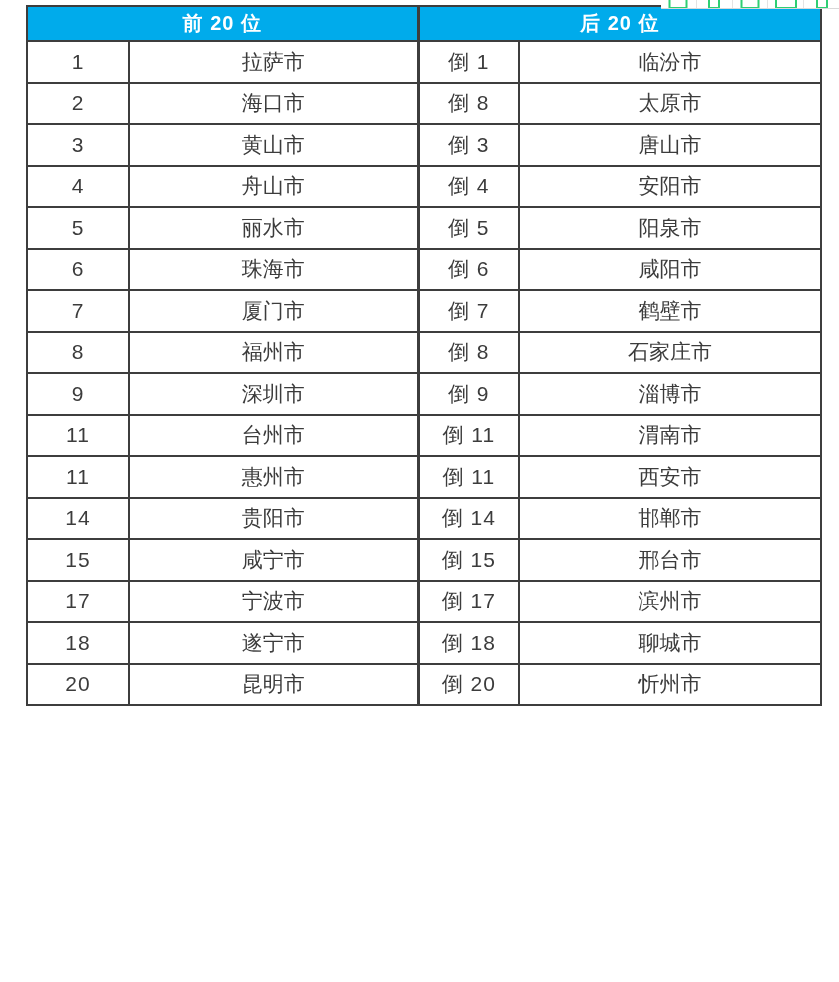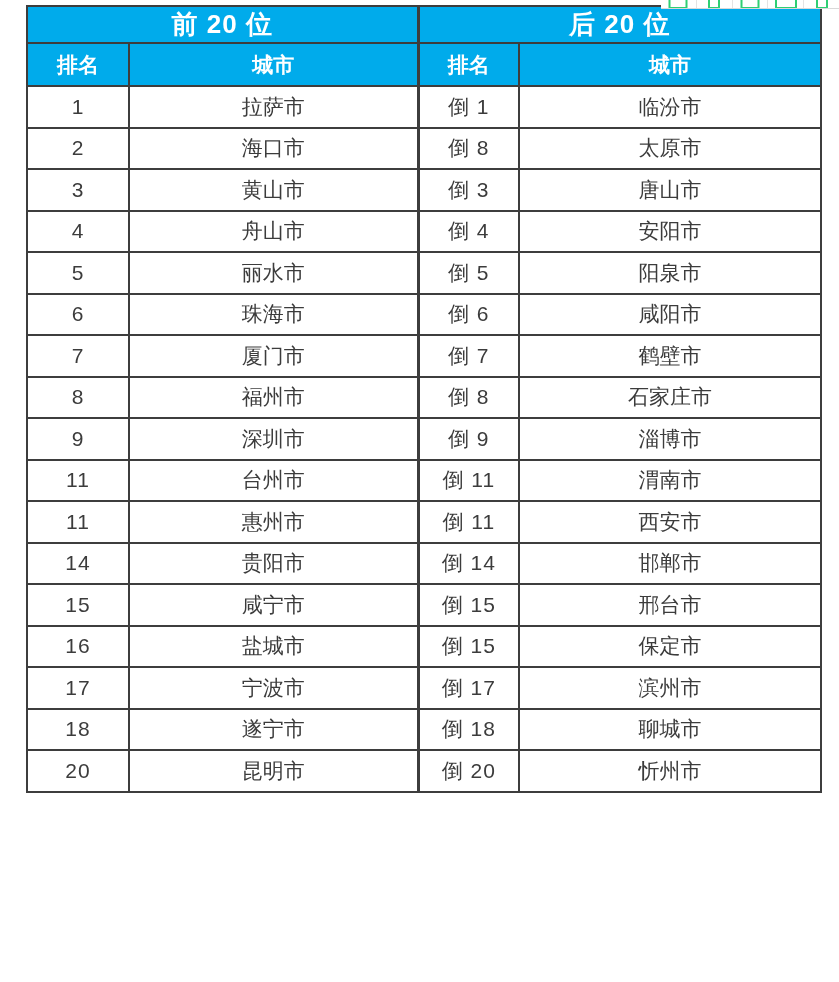--- a/index.html
+++ b/index.html
@@ -63,21 +63,21 @@
     vertical-align: middle;
     padding: 0;
     overflow: hidden;
     white-space: nowrap;
   }
   .rank-table .mid { border-left-width: 3px; margin-left: 22px; }
   .rank-table thead th.group-hd {
     background: #00abeb;
     color: #ffffff;
     font-weight: bold;
-    font-size: 26px;
+    font-size: 20px;
     height: 33px;
     letter-spacing: 1px;
   }
   .rank-table thead th.col-hd {
     background: #00abeb;
     color: #ffffff;
     font-weight: bold;
     font-size: 21px;
     height: 41px;
   }
@@ -115,26 +115,20 @@
     <col style="width:102px">
     <col style="width:289px">
     <col style="width:101px">
     <col style="width:302px">
   </colgroup>
   <thead>
     <tr>
       <th class="group-hd" colspan="2">前 20 位</th>
       <th class="group-hd mid" colspan="2">后 20 位</th>
     </tr>
-    <tr>
-      <th class="col-hd">排名</th>
-      <th class="col-hd">城市</th>
-      <th class="col-hd mid">排名</th>
-      <th class="col-hd">城市</th>
-    </tr>
   </thead>
   <tbody>
       <tr>
         <td class="col-rank">1</td>
         <td class="col-city">拉萨市</td>
         <td class="col-rank mid">倒 1</td>
         <td class="col-city">临汾市</td>
       </tr>
       <tr>
         <td class="col-rank">2</td>
@@ -202,26 +196,20 @@
         <td class="col-rank mid">倒 14</td>
         <td class="col-city">邯郸市</td>
       </tr>
       <tr>
         <td class="col-rank">15</td>
         <td class="col-city">咸宁市</td>
         <td class="col-rank mid">倒 15</td>
         <td class="col-city">邢台市</td>
       </tr>
       <tr>
-        <td class="col-rank">16</td>
-        <td class="col-city">盐城市</td>
-        <td class="col-rank mid">倒 15</td>
-        <td class="col-city">保定市</td>
-      </tr>
-      <tr>
         <td class="col-rank">17</td>
         <td class="col-city">宁波市</td>
         <td class="col-rank mid">倒 17</td>
         <td class="col-city">滨州市</td>
       </tr>
       <tr>
         <td class="col-rank">18</td>
         <td class="col-city">遂宁市</td>
         <td class="col-rank mid">倒 18</td>
         <td class="col-city">聊城市</td>

